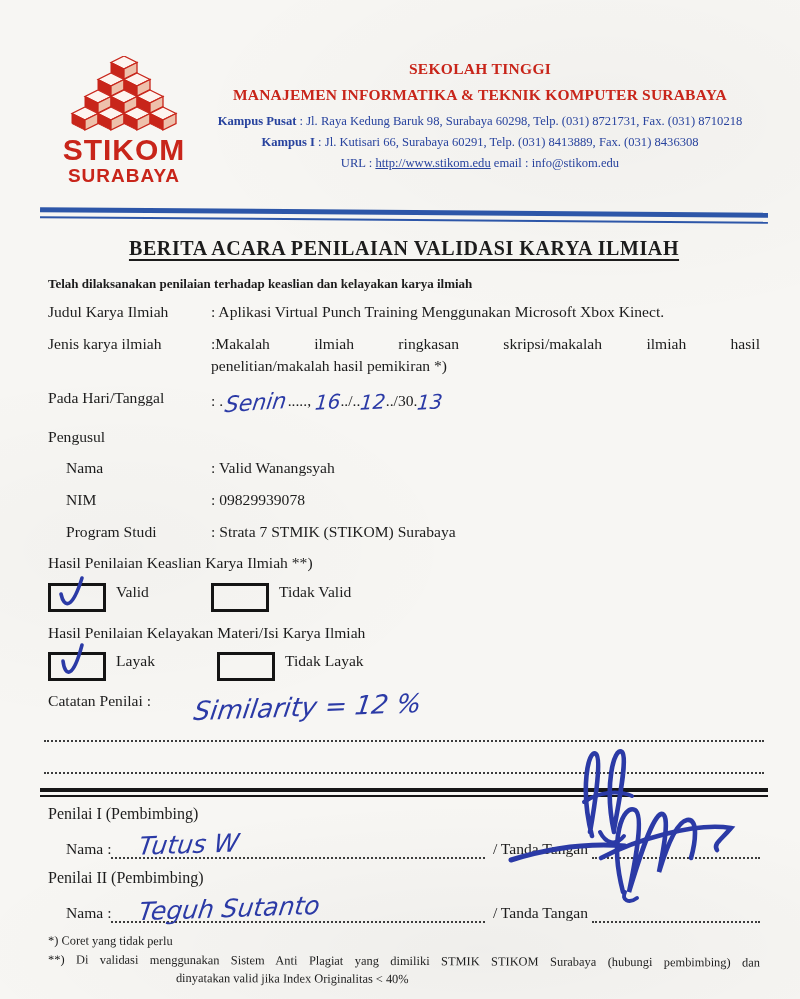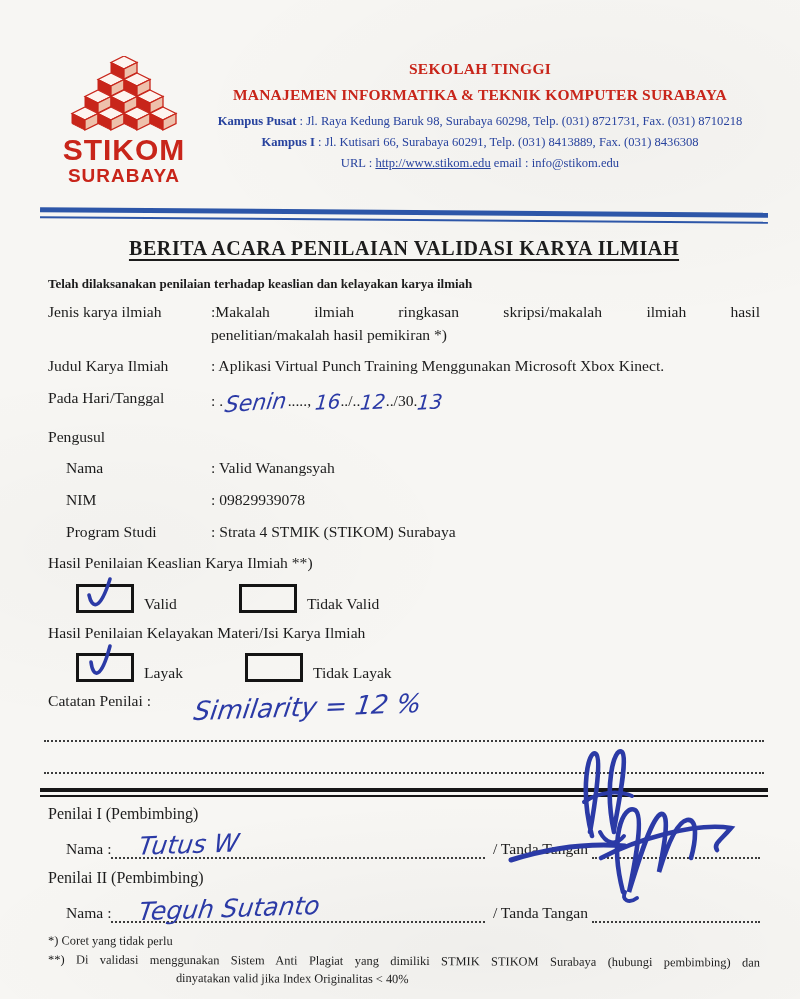--- a/index.html
+++ b/index.html
@@ -36,21 +36,21 @@
   .just{text-align:justify;text-align-last:justify;}
   .indent{padding-left:18px;}
   .indent .flabel{width:145px;flex:0 0 145px;}
   
   .hw{font-family:"DejaVu Sans", sans-serif;font-style:italic;color:#2b3aa6;display:inline-block;}
   .hw-day{font-size:22px;transform:rotate(-4deg) skewX(-12deg);margin:0 1px -4px 2px;vertical-align:-4px;}
   .hw-num{font-size:20px;transform:rotate(-3deg) skewX(-8deg);vertical-align:-3px;}
   .hw-note{font-size:26px;transform:rotate(-2deg) skewX(-10deg);}
   .hw-name{font-size:25px;transform:rotate(-2deg) skewX(-10deg);white-space:nowrap;}
   
-  .cbrow{display:flex;align-items:flex-end;margin:8px 0 2px 28px;font-size:15.6px;height:30px;}
+  .cbrow{display:flex;align-items:flex-start;margin:8px 0 2px 0;font-size:15.6px;height:30px;}
   .cb{width:52px;height:23px;border:3px solid #141414;position:relative;margin-right:10px;background:transparent;}
   .cb .check{position:absolute;left:4px;top:-14px;overflow:visible;}
   .cb2{margin-left:62px;}
   
   .catatan-label{font-size:15.6px;margin-top:10px;}
   .dotline{border-bottom:2.5px dotted #3c3c3c;height:30px;position:relative;margin:0 -4px;}
   .dotline .note{position:absolute;left:150px;top:-18px;}
   
   .pen-head{font-size:16px;margin-top:4px;}
   .sigrow{display:flex;align-items:flex-end;font-size:15.6px;margin:2px 0 10px 18px;height:34px;}
@@ -105,54 +105,54 @@
       <div class="addr"><span>URL : </span><span class="url-underline">http://www.stikom.edu</span><span> email : info@stikom.edu</span></div>
     </div>
   </div>
 
   <div class="blue-div"></div>
 
   <div class="doc-title">BERITA ACARA PENILAIAN VALIDASI KARYA ILMIAH</div>
   <div class="intro">Telah dilaksanakan penilaian terhadap keaslian dan kelayakan karya ilmiah</div>
 
   <div class="frow">
+    <div class="flabel">Judul Karya Ilmiah</div>
+    <div class="fvalue">: Aplikasi Virtual Punch Training Menggunakan Microsoft Xbox Kinect.</div>
+  </div>
+
+  <div class="frow">
     <div class="flabel">Jenis karya ilmiah</div>
     <div class="fvalue">
       <div class="just">:Makalah ilmiah ringkasan skripsi/makalah ilmiah hasil</div>
       <div>penelitian/makalah hasil pemikiran *)</div>
     </div>
   </div>
 
   <div class="frow">
-    <div class="flabel">Judul Karya Ilmiah</div>
-    <div class="fvalue">: Aplikasi Virtual Punch Training Menggunakan Microsoft Xbox Kinect.</div>
-  </div>
-
-  <div class="frow">
     <div class="flabel">Pada Hari/Tanggal</div>
     <div class="fvalue">
       <span>: .</span><span class="hw hw-day">Senin</span><span>....., </span><span class="hw hw-num">16</span><span>../..</span><span class="hw hw-num">12</span><span>../30.</span><span class="hw hw-num">13</span>
     </div>
   </div>
 
   <div class="frow">
     <div class="flabel">Pengusul</div>
   </div>
 
   <div class="frow indent">
     <div class="flabel">Nama</div>
     <div class="fvalue">: Valid Wanangsyah</div>
   </div>
   <div class="frow indent">
     <div class="flabel">NIM</div>
     <div class="fvalue">: 09829939078</div>
   </div>
   <div class="frow indent">
     <div class="flabel">Program Studi</div>
-    <div class="fvalue">: Strata 4 STMIK (STIKOM) Surabaya</div>
+    <div class="fvalue">: Strata 7 STMIK (STIKOM) Surabaya</div>
   </div>
 
   <div class="frow">Hasil Penilaian Keaslian Karya Ilmiah **)</div>
   <div class="cbrow">
     <span class="cb">
       <svg class="check" width="38" height="44" viewBox="0 0 38 44">
         <path d="M6,22 C9,36 17,38 27,6" fill="none" stroke="#2b3aa6" stroke-width="3.6" stroke-linecap="round"></path>
       </svg>
     </span>
     <span>Valid</span>

